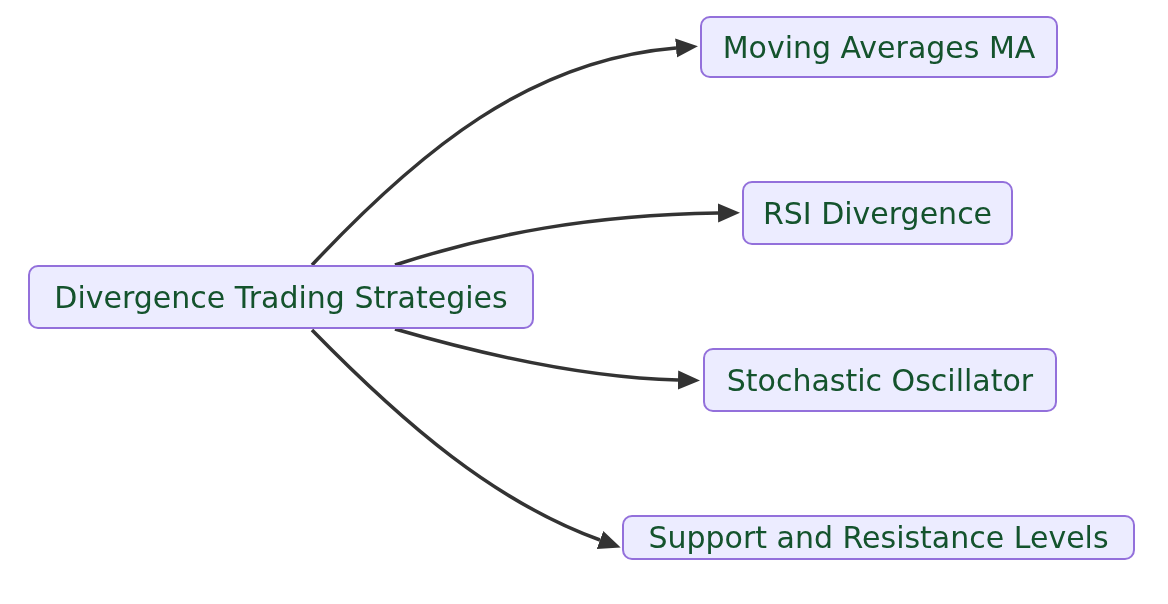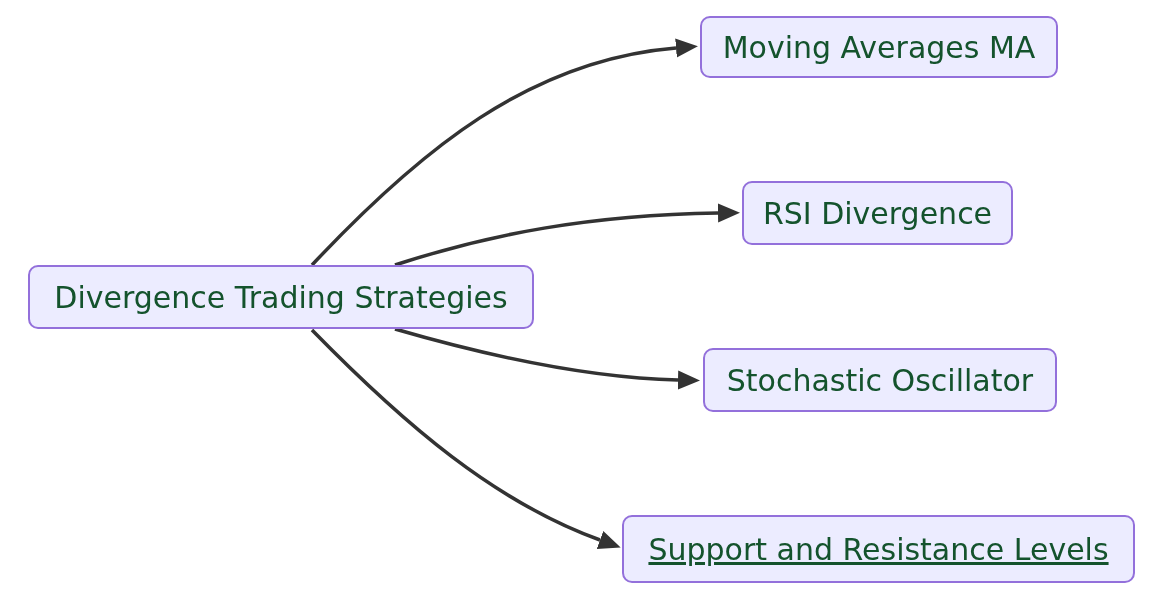--- a/index.html
+++ b/index.html
@@ -38,21 +38,21 @@
     justify-content: center;
     color: #14532d;
     font-size: 30px;
     line-height: 1.1;
     white-space: nowrap;
   }
   .node-root  { left: 8px;  top: 265px; width: 506px; height: 64px; margin-left: 20px; }
   .node-ma    { left: 700px; top: 16px;  width: 358px; height: 62px; }
   .node-rsi   { left: 742px; top: 181px; width: 271px; height: 64px; }
   .node-stoch { left: 703px; top: 348px; width: 354px; height: 64px; }
-  .node-sr    { left: 622px; top: 515px; width: 513px; height: 68px; text-decoration: underline; }
+  .node-sr    { left: 622px; top: 515px; width: 513px; height: 45px; }
 </style>
 </head>
 <body>
 
 <div class="canvas">
 
   <svg class="edges" width="1168" height="604" viewBox="0 0 1168 604" xmlns="http://www.w3.org/2000/svg">
     <defs>
       <marker id="arrowhead" viewBox="0 0 12 12" markerWidth="24" markerHeight="24" markerUnits="userSpaceOnUse" refX="0" refY="6" orient="auto">
         <path d="M 0 1.2 L 11 6 L 0 10.8 Z" fill="#333333"></path>

